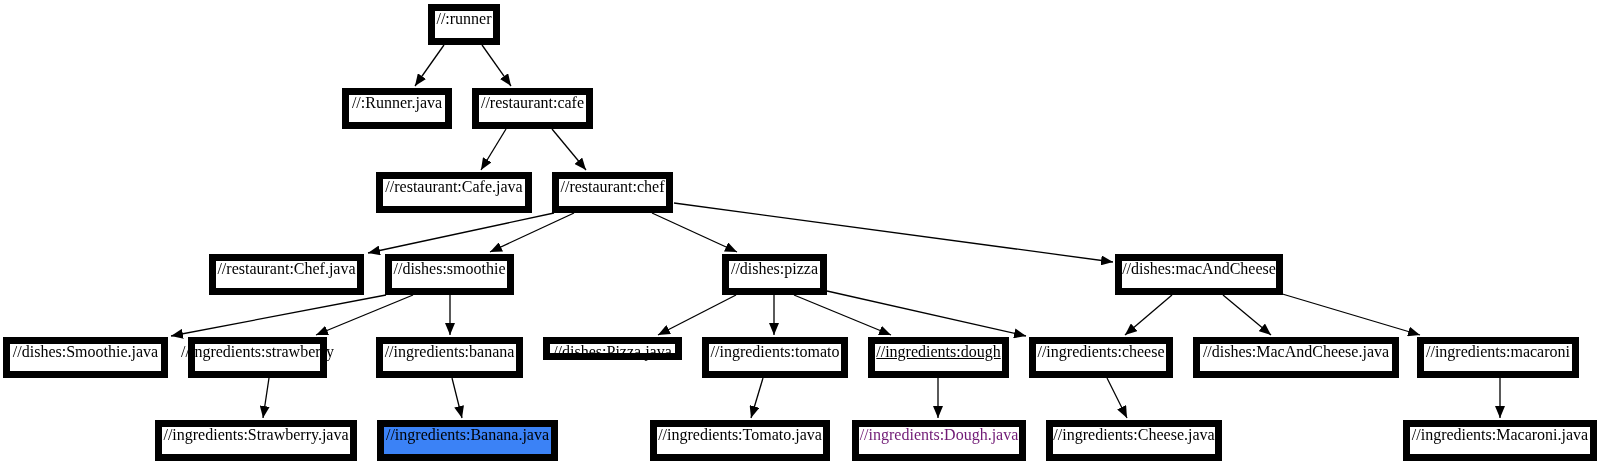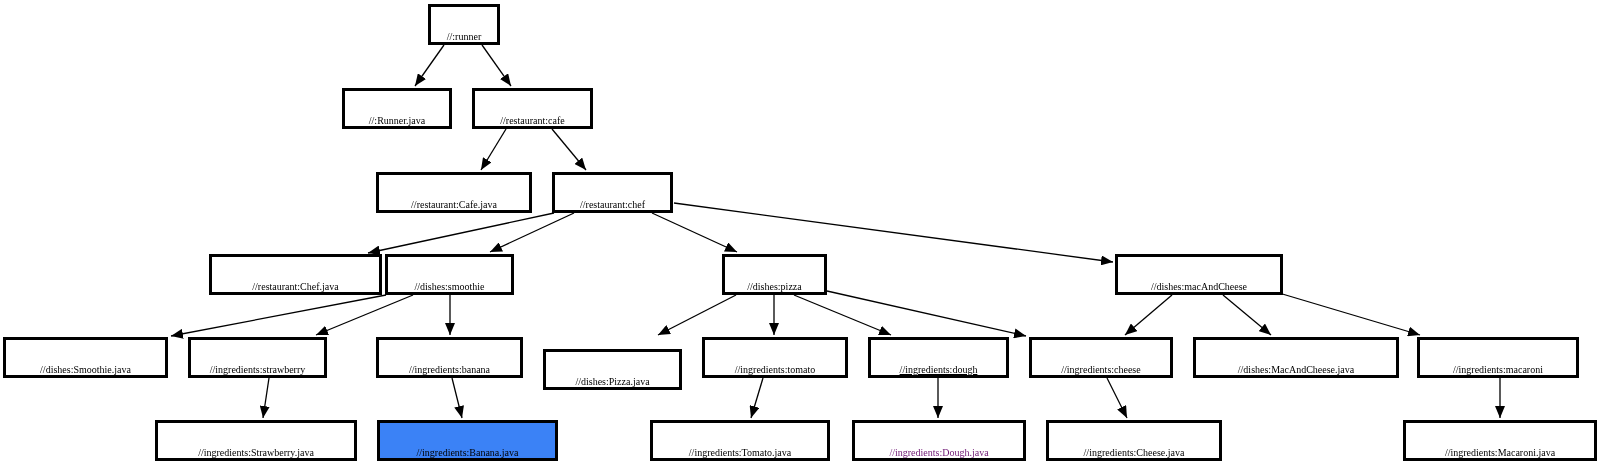--- a/index.html
+++ b/index.html
@@ -25,27 +25,27 @@
   .node-layer {
     position: absolute;
     left: 0;
     top: 0;
     width: 1600px;
     height: 468px;
   }
   .graph-node {
     position: absolute;
     box-sizing: border-box;
-    border: 3px solid #0ea5e9;
+    border: 7px solid #0ea5e9;
     background: #ffffff;
     display: flex;
-    align-items: flex-end;
+    align-items: flex-start;
     justify-content: center;
     white-space: nowrap;
-    font-size: 10px;
+    font-size: 16px;
     color: #000000;
     line-height: 1;
   }
   .edge-line {
     stroke: #000000;
     stroke-width: 1.3;
     fill: none;
   }
 </style>
 </head>
@@ -94,42 +94,42 @@
       </div>
       <div class="graph-node" style="left: 472px; top: 88px; width: 121px; height: 41px; background: rgb(255, 255, 255); border-color: rgb(0, 0, 0); color: rgb(0, 0, 0);">
         <span>//restaurant:cafe</span>
       </div>
       <div class="graph-node" style="left: 376px; top: 172px; width: 156px; height: 41px; background: rgb(255, 255, 255); border-color: rgb(0, 0, 0); color: rgb(0, 0, 0);">
         <span>//restaurant:Cafe.java</span>
       </div>
       <div class="graph-node" style="left: 552px; top: 172px; width: 121px; height: 41px; background: rgb(255, 255, 255); border-color: rgb(0, 0, 0); color: rgb(0, 0, 0);">
         <span>//restaurant:chef</span>
       </div>
-      <div class="graph-node" style="left: 209px; top: 254px; width: 173px; height: 41px; background: rgb(255, 255, 255); border-color: rgb(0, 0, 0); color: rgb(0, 0, 0);">
+      <div class="graph-node" style="left: 209px; top: 254px; width: 155px; height: 41px; background: rgb(255, 255, 255); border-color: rgb(0, 0, 0); color: rgb(0, 0, 0);">
         <span>//restaurant:Chef.java</span>
       </div>
       <div class="graph-node" style="left: 385px; top: 254px; width: 129px; height: 41px; background: rgb(255, 255, 255); border-color: rgb(0, 0, 0); color: rgb(0, 0, 0);">
         <span>//dishes:smoothie</span>
       </div>
       <div class="graph-node" style="left: 722px; top: 254px; width: 105px; height: 41px; background: rgb(255, 255, 255); border-color: rgb(0, 0, 0); color: rgb(0, 0, 0);">
         <span>//dishes:pizza</span>
       </div>
       <div class="graph-node" style="left: 1115px; top: 254px; width: 168px; height: 41px; background: rgb(255, 255, 255); border-color: rgb(0, 0, 0); color: rgb(0, 0, 0);">
         <span>//dishes:macAndCheese</span>
       </div>
       <div class="graph-node" style="left: 3px; top: 337px; width: 165px; height: 41px; background: rgb(255, 255, 255); border-color: rgb(0, 0, 0); color: rgb(0, 0, 0);">
         <span>//dishes:Smoothie.java</span>
       </div>
       <div class="graph-node" style="left: 188px; top: 337px; width: 139px; height: 41px; background: rgb(255, 255, 255); border-color: rgb(0, 0, 0); color: rgb(0, 0, 0);">
         <span>//ingredients:strawberry</span>
       </div>
       <div class="graph-node" style="left: 376px; top: 337px; width: 147px; height: 41px; background: rgb(255, 255, 255); border-color: rgb(0, 0, 0); color: rgb(0, 0, 0);">
         <span>//ingredients:banana</span>
       </div>
-      <div class="graph-node" style="left: 543px; top: 337px; width: 139px; height: 41px; background: rgb(255, 255, 255); border-color: rgb(0, 0, 0); color: rgb(0, 0, 0); margin-top: 12px;">
+      <div class="graph-node" style="left: 543px; top: 337px; width: 139px; height: 23px; background: rgb(255, 255, 255); border-color: rgb(0, 0, 0); color: rgb(0, 0, 0);">
         <span>//dishes:Pizza.java</span>
       </div>
       <div class="graph-node" style="left: 702px; top: 337px; width: 146px; height: 41px; background: rgb(255, 255, 255); border-color: rgb(0, 0, 0); color: rgb(0, 0, 0);">
         <span>//ingredients:tomato</span>
       </div>
       <div class="graph-node" style="left: 868px; top: 337px; width: 141px; height: 41px; background: rgb(255, 255, 255); border-color: rgb(0, 0, 0); color: rgb(0, 0, 0); text-decoration: underline;">
         <span>//ingredients:dough</span>
       </div>
       <div class="graph-node" style="left: 1029px; top: 337px; width: 144px; height: 41px; background: rgb(255, 255, 255); border-color: rgb(0, 0, 0); color: rgb(0, 0, 0);">
         <span>//ingredients:cheese</span>

